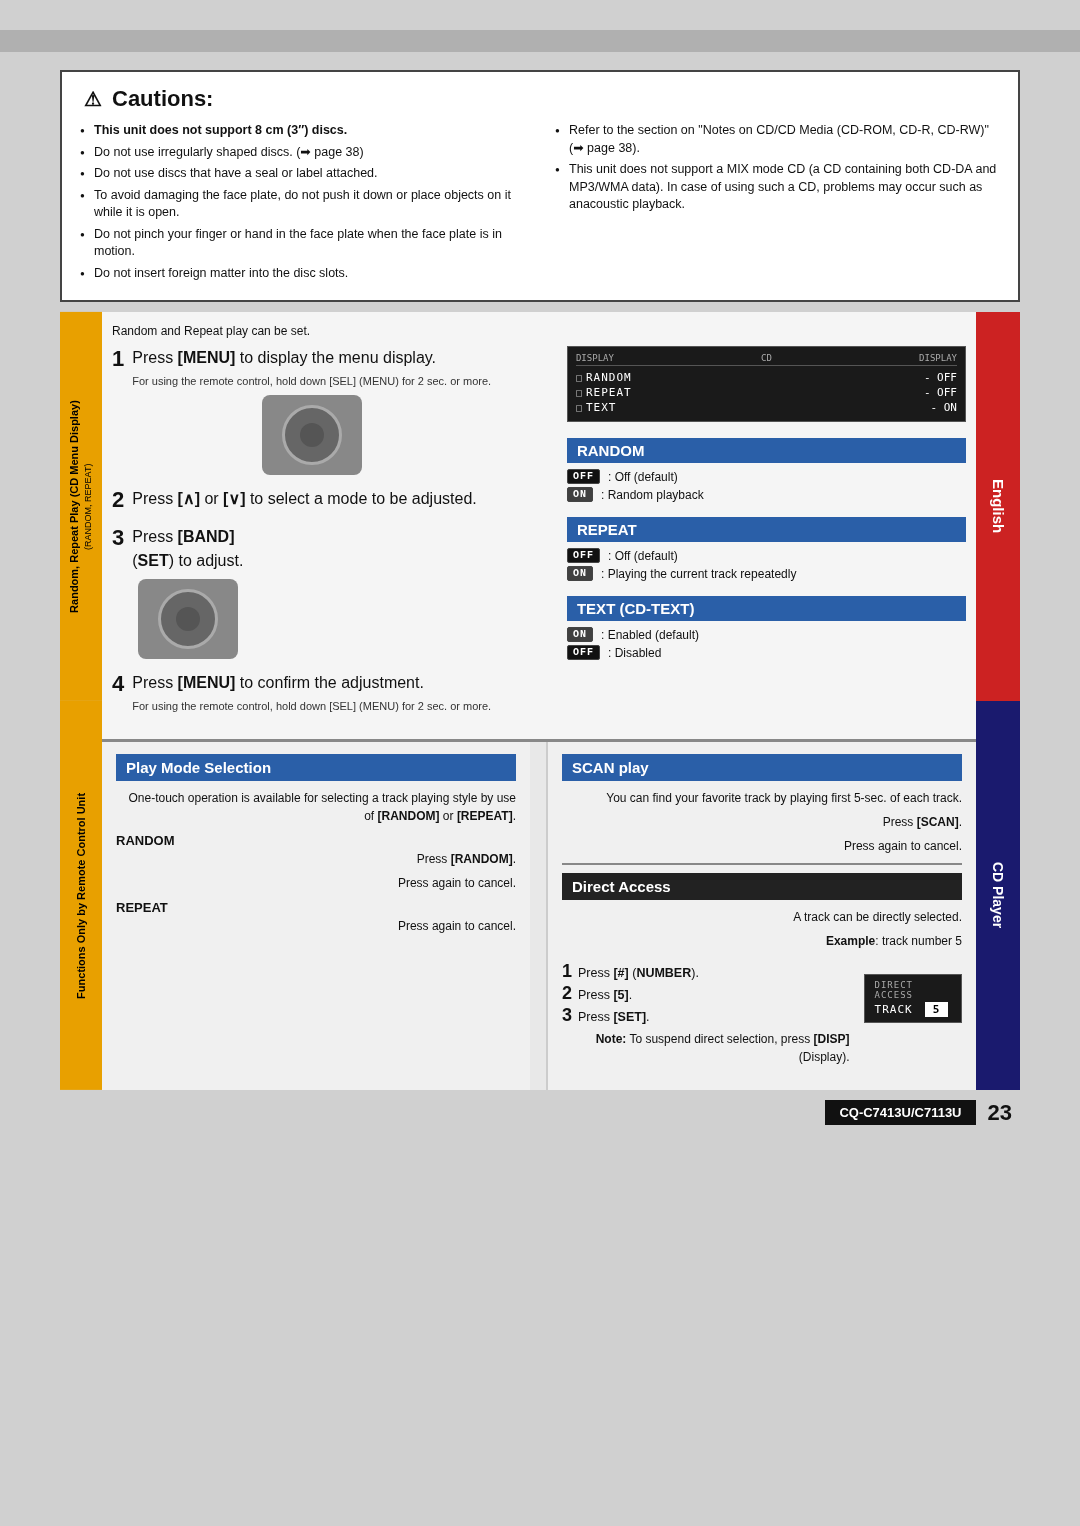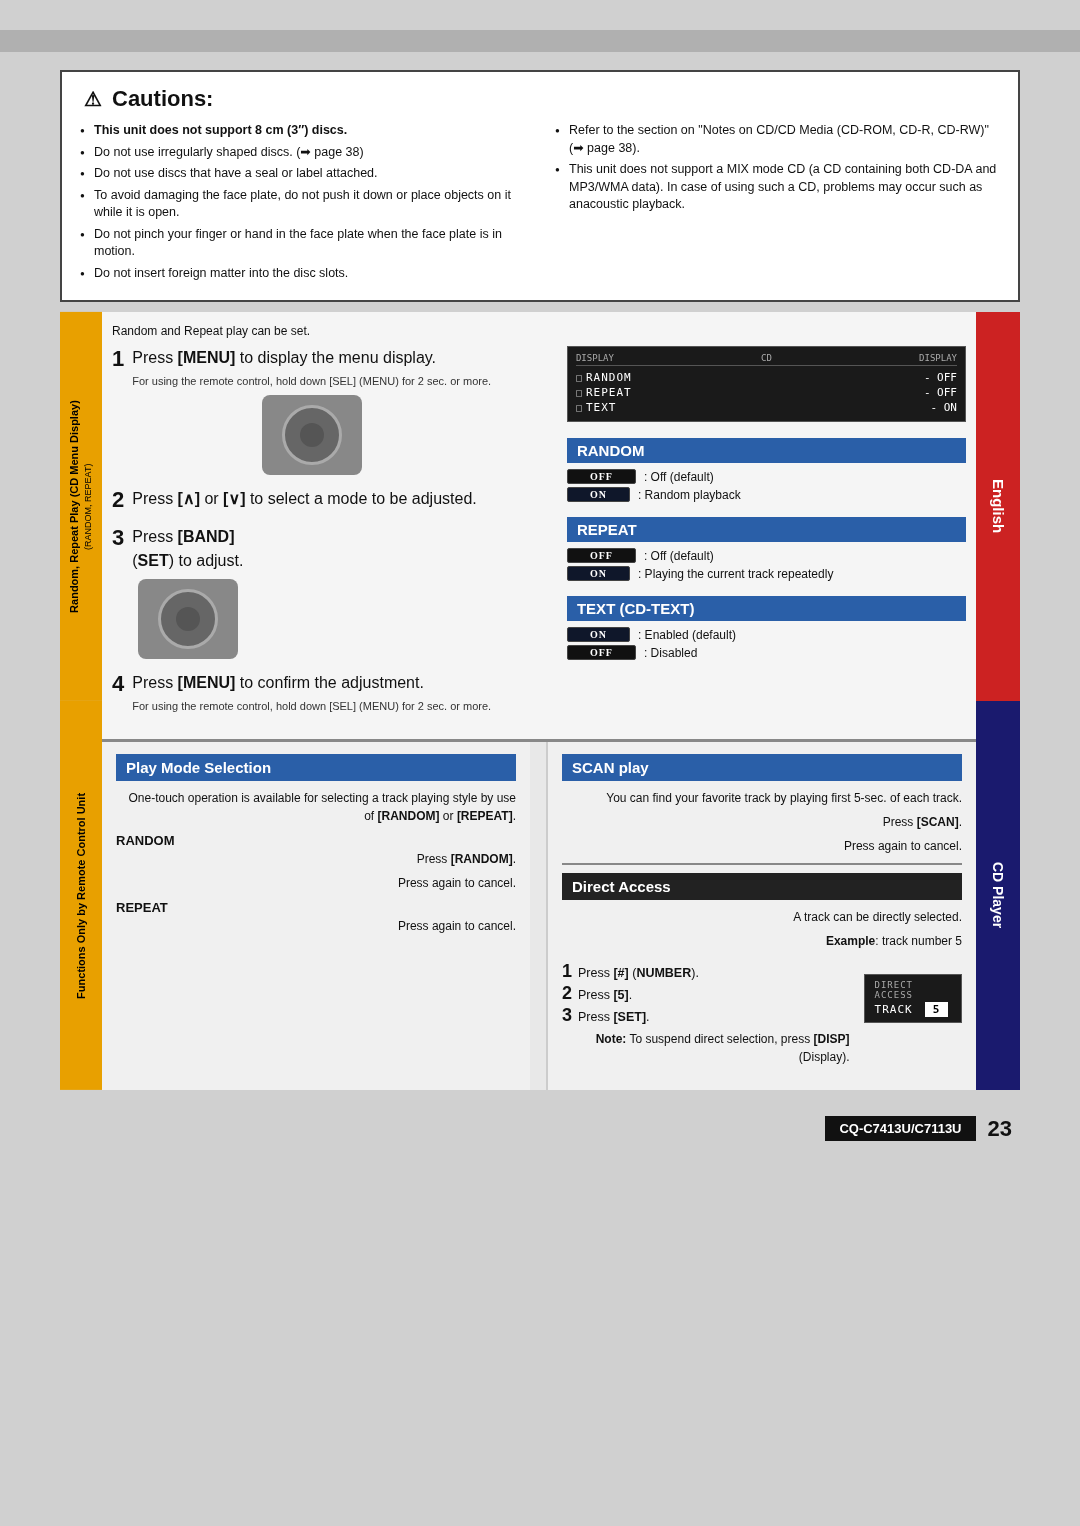--- a/index.html
+++ b/index.html
@@ -253,32 +253,32 @@
     .option-row {
       display: flex;
       align-items: center;
       gap: 8px;
       font-size: 12px;
       margin-bottom: 3px;
     }
     .badge {
       background: #1a1a1a;
       color: #fff;
-      font-family: Liberation Serif, serif;
+      font-family: Liberation Mono, monospace;
       font-size: 10px;
       font-weight: bold;
-      padding: 1px 22px;
+      padding: 1px 5px;
       border: 1px solid #444;
       border-radius: 2px;
       display: inline-block;
       letter-spacing: 1px;
       text-align: center;
     }
     .badge.off { background: #111; }
-    .badge.on  { background: #0f172a; }
+    .badge.on  { background: #404040; }
 
     .section-title-bar {
       background: #2a5fa8;
       color: #fff;
       font-size: 15px;
       font-weight: bold;
       padding: 5px 10px;
       margin-bottom: 8px;
     }
     .section-title-bar.dark {
@@ -322,21 +322,21 @@
     .sidebar-right-tab.bottom {
       background: #1a1a6e;
       font-size: 14px;
     }
 
     
     .page-footer {
       display: flex;
       justify-content: flex-end;
       align-items: center;
-      margin-top: 16px;
+      margin-top: 0;
       padding-right: 8px;
     }
     .model-badge {
       background: #111;
       color: #fff;
       font-size: 13px;
       font-weight: bold;
       padding: 5px 14px;
     }
     .page-number {

